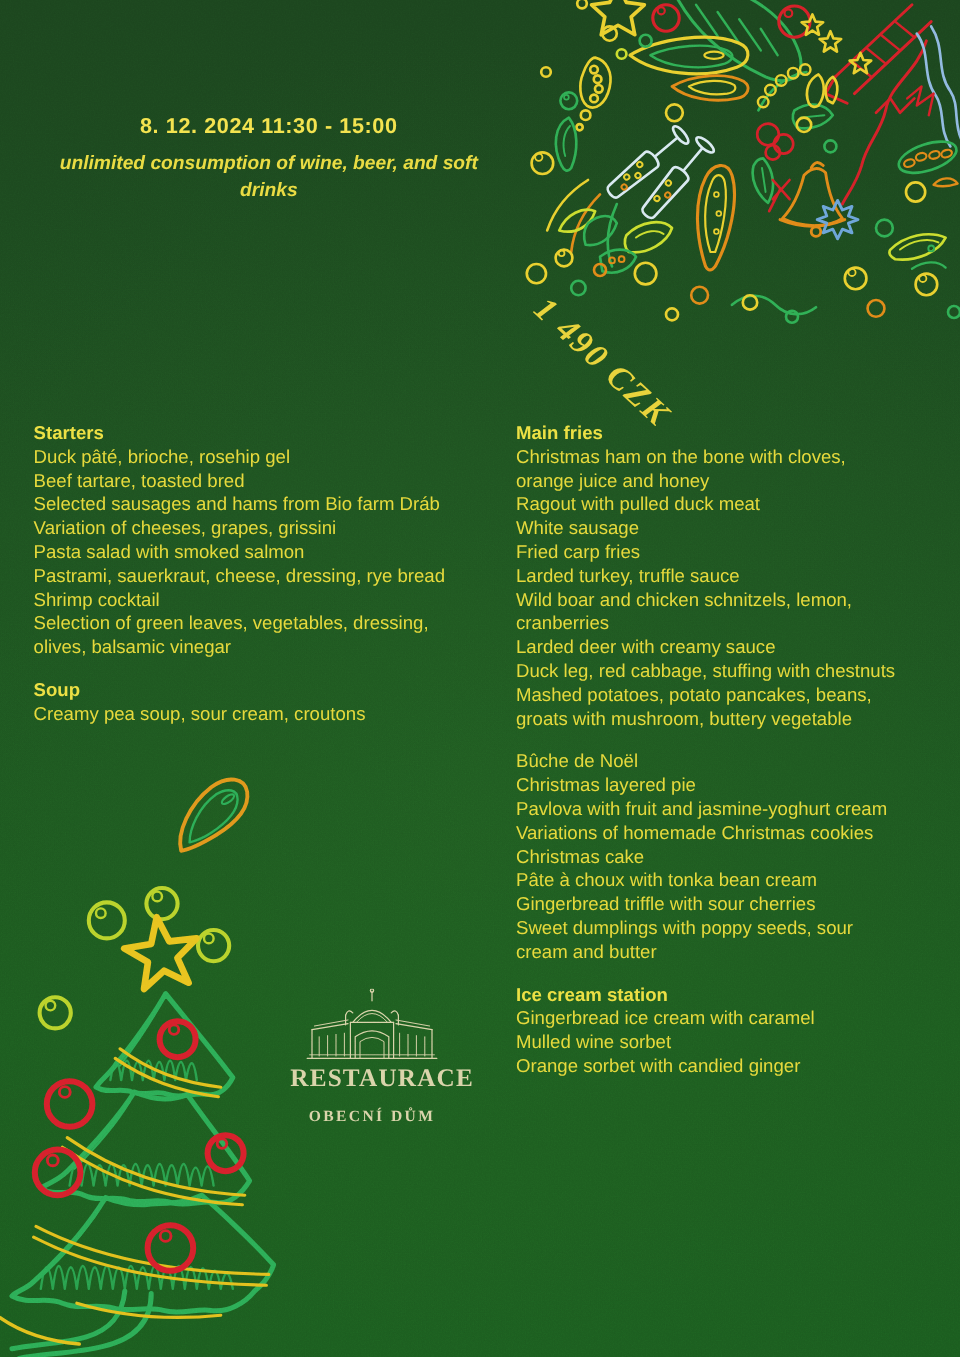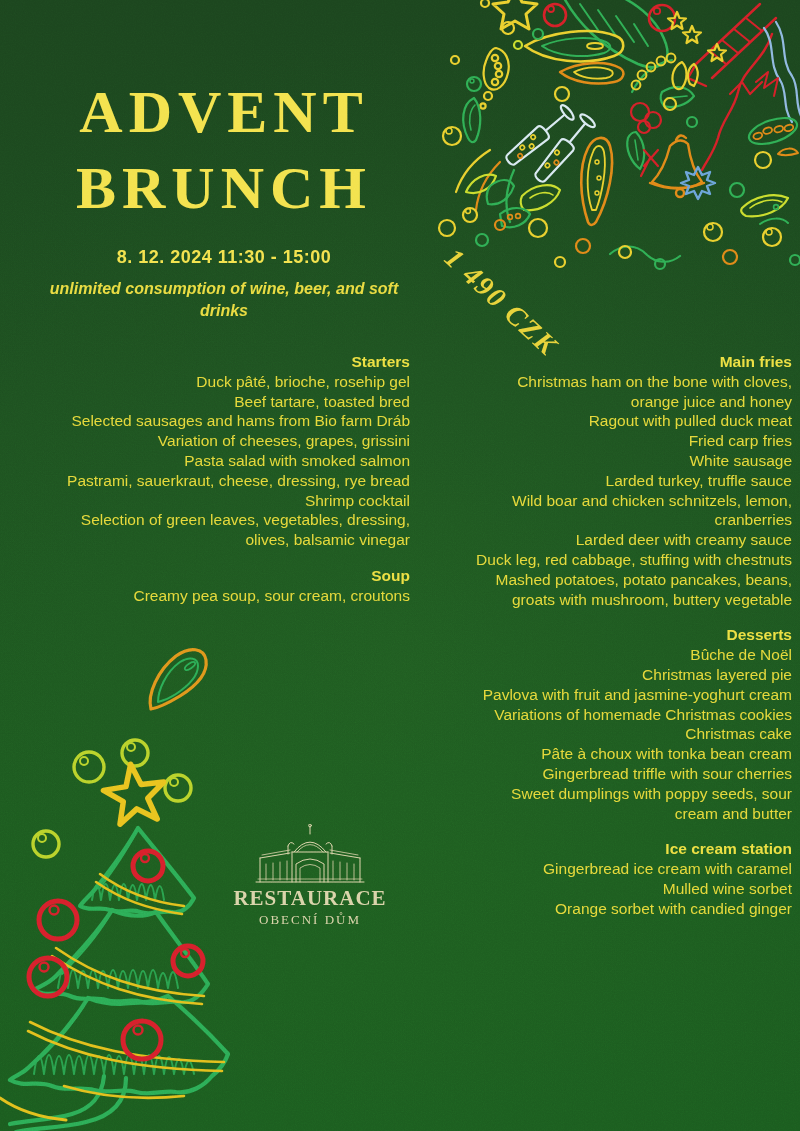--- a/index.html
+++ b/index.html
@@ -21,31 +21,31 @@
             letter-spacing:.5px;color:#f3e24d;}
   .subtitle{margin-top:6px;font-style:italic;font-weight:700;font-size:16px;
             line-height:22px;color:#e9db41;}
   .price{position:absolute;z-index:3;left:460px;top:242px;transform:rotate(43deg);
          transform-origin:0 0;font-family:"Liberation Serif",serif;font-style:italic;
          font-weight:700;font-size:28px;letter-spacing:2px;color:#e8d23a;}
   .menu{position:absolute;z-index:3;top:0;left:0;width:100%;}
   .col{position:absolute;}
   .col-left{left:28px;top:352px;width:382px;}
   .col-right{left:430px;top:352px;width:362px;}
-  .menu-section{margin-top:16px;text-align:right;}
+  .menu-section{margin-top:16px;}
   .menu-section:first-child{margin-top:0;}
   .menu-section h3{margin:0;font-size:15.5px;line-height:19.8px;font-weight:700;color:#ecdf42;}
   .menu-section ul{margin:0;padding:0;list-style:none;}
   .menu-item{font-size:15.5px;line-height:19.8px;color:#e5d83a;white-space:pre-line;}
   .logo{position:absolute;z-index:3;left:225px;top:824px;width:170px;text-align:center;color:#d9d3a8;}
   .logo-building{display:block;margin:0 auto;}
   .logo-name{font-family:"Liberation Serif",serif;font-weight:700;font-size:21px;
-             line-height:24px;letter-spacing:1px;margin-top:2px;}
-  .logo-sub{font-family:"Liberation Serif",serif;font-weight:400;font-size:13px;
-            line-height:16px;letter-spacing:2px;font-variant:small-caps;margin-top:2px;}
+             line-height:24px;letter-spacing:1px;margin-top:2px;text-align:right;}
+  .logo-sub{font-family:"Liberation Serif",serif;font-weight:700;font-size:13px;
+            line-height:16px;letter-spacing:2px;font-variant:small-caps;margin-top:12px;}
 </style>
 </head>
 <body>
 
 <div class="page">
 
   <svg class="decor doodles" width="370" height="290" viewBox="0 0 370 290" fill="none" stroke-linecap="round" stroke-linejoin="round">
 
     <g stroke="#2fae54" stroke-width="2.5">
       <path d="M132,-6 C146,22 172,48 208,64 C228,72 242,64 236,44 C226,14 196,-6 160,-14"></path>
@@ -293,24 +293,20 @@
       <circle cx="188" cy="355" r="15"></circle>
         <circle cx="185" cy="347" r="4" stroke-width="2.4"></circle>
       <circle cx="142" cy="434" r="19"></circle>
         <circle cx="138" cy="424" r="4.5" stroke-width="2.4"></circle>
     </g>
 
     <path stroke="#e2bf1d" stroke-width="3" d="M0,492 C20,506 44,512 66,514"></path>
   </svg>
 
   <header class="hero">
-    <h1 class="title">
-      <div>ADVENT</div>
-      <div>BRUNCH</div>
-    </h1>
     <div class="datetime">8. 12. 2024 11:30 - 15:00</div>
     <div class="subtitle">unlimited consumption of wine, beer, and soft drinks</div>
   </header>
 
   <div class="price">1 490 CZK</div>
 
   <main class="menu">
     <section class="col col-left">
       <div class="menu-section">
         <h3>Starters</h3>
@@ -336,33 +332,32 @@
       </div>
     </section>
     <section class="col col-right">
       <div class="menu-section">
         <h3>Main fries</h3>
         <ul>
 
         <li class="menu-item">Christmas ham on the bone with cloves,
 orange juice and honey</li>
             <li class="menu-item">Ragout with pulled duck meat</li>
+            <li class="menu-item">White sausage</li>
             <li class="menu-item">Fried carp fries</li>
-            <li class="menu-item">White sausage</li>
             <li class="menu-item">Larded turkey, truffle sauce</li>
             <li class="menu-item">Wild boar and chicken schnitzels, lemon,
 cranberries</li>
             <li class="menu-item">Larded deer with creamy sauce</li>
             <li class="menu-item">Duck leg, red cabbage, stuffing with chestnuts</li>
             <li class="menu-item">Mashed potatoes, potato pancakes, beans,
 groats with mushroom, buttery vegetable</li>
           </ul>
       </div>
       <div class="menu-section">
-        <h3>Desserts</h3>
         <ul>
 
         <li class="menu-item">Bûche de Noël</li>
             <li class="menu-item">Christmas layered pie</li>
             <li class="menu-item">Pavlova with fruit and jasmine-yoghurt cream</li>
             <li class="menu-item">Variations of homemade Christmas cookies</li>
             <li class="menu-item">Christmas cake</li>
             <li class="menu-item">Pâte à choux with tonka bean cream</li>
             <li class="menu-item">Gingerbread triffle with sour cherries</li>
             <li class="menu-item">Sweet dumplings with poppy seeds, sour

